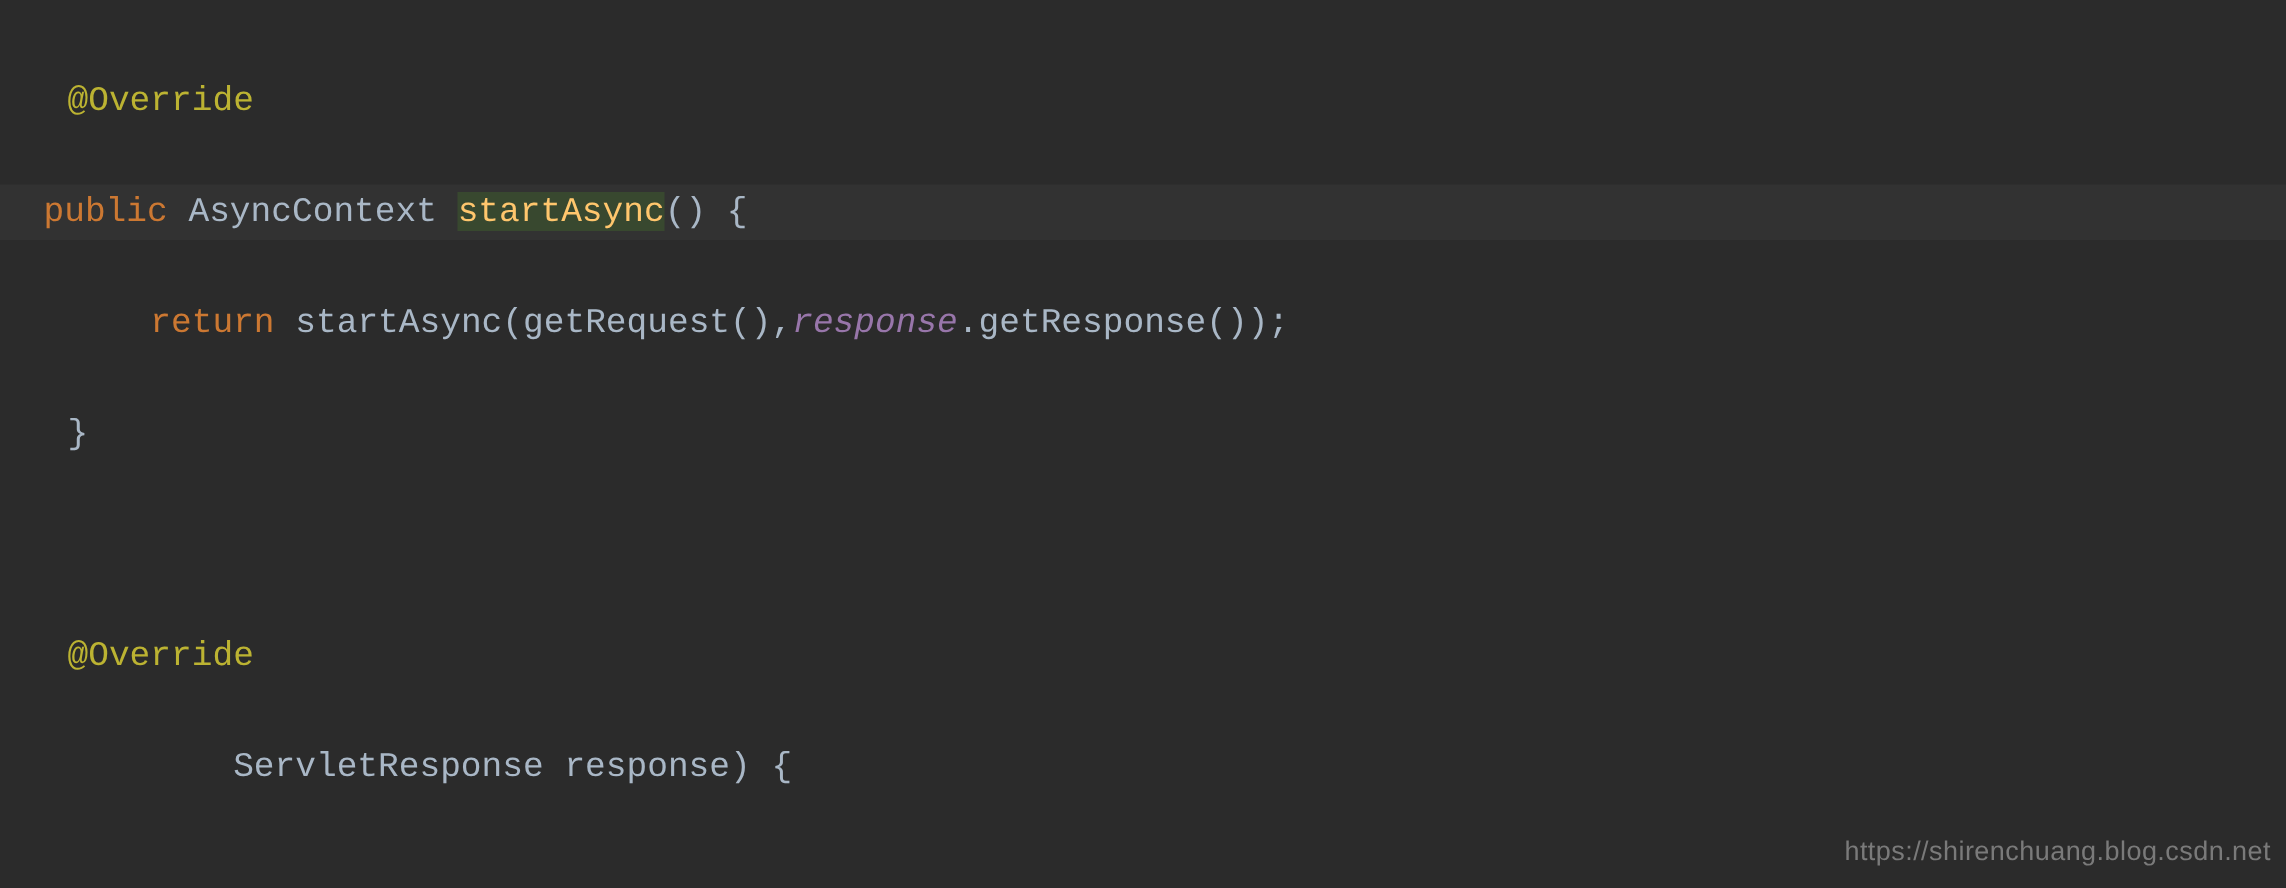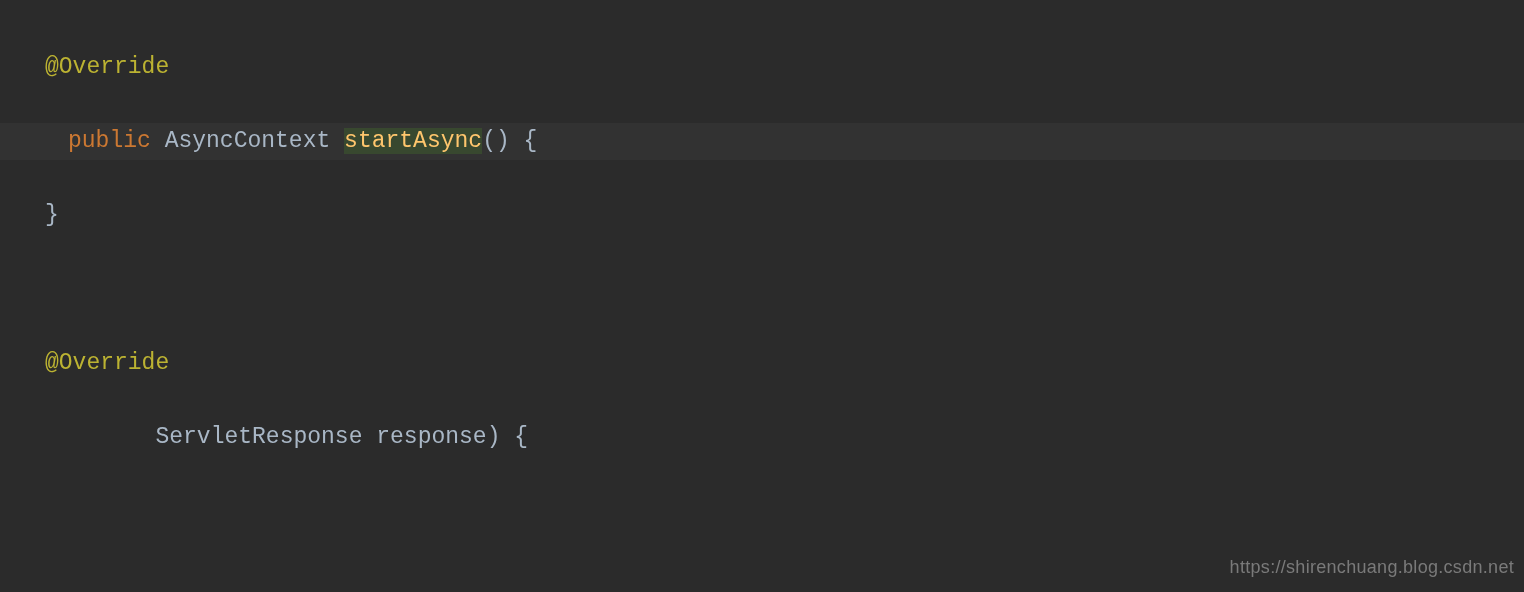--- a/index.html
+++ b/index.html
@@ -18,21 +18,21 @@
   .code {
     white-space: pre;
     padding-left: 45px;
     padding-top: 12px;
   }
   .line { display:block;font-family:Liberation Mono, monospace; }
   .hl {
     background: #323232;
     display: block;
     margin-left:-45px;
-    padding-left:68px;
+    padding-left:29px;
   }
   .annot { color:#bcb332; }
   .kw { color:#cc7832; }
   .type { color:#a9b7c6; }
   .meth { color:#ffc66d; }
   .plain { color:#a9b7c6; }
   .field { color:#9876aa; font-style:italic; }
   .seldef {
     background: #38482f;
   }
@@ -45,20 +45,21 @@
     color:#7a7a7a;
     letter-spacing:0.3px;
   }
 </style>
 </head>
 <body>
 
 <div class="code">
 <span class="line"><span class="annot">@Override</span></span>
 <span class="line hl"><span class="kw">public</span> <span class="type">AsyncContext</span> <span class="meth seldef">startAsync</span><span class="plain">() {</span></span>
+<span class="line">    <span class="kw">return</span> <span class="plain">startAsync(getRequest(),</span><span class="field">response</span><span class="plain">.getResponse());</span></span>
 <span class="line"><span class="plain">}</span></span>
 <span class="line"> </span>
 <span class="line"><span class="annot">@Override</span></span>
 <span class="line">        <span class="plain">ServletResponse response) {</span></span>
 
 
 
 
 
 

